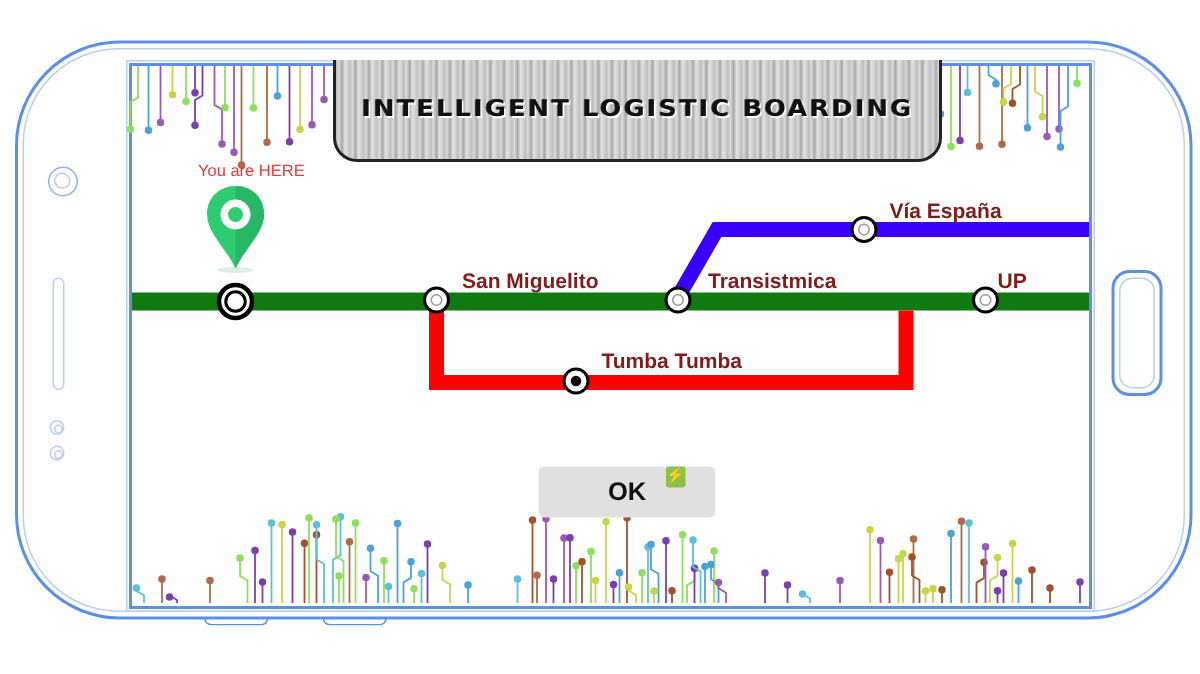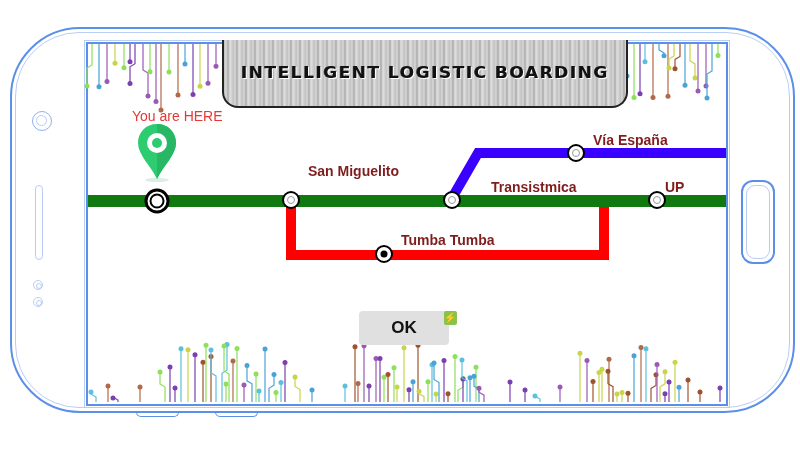--- a/index.html
+++ b/index.html
@@ -13,25 +13,25 @@
   .speaker { position:absolute; left:35px; top:185px; width:8px; height:75px; border:1.5px solid #b9cdf5; border-radius:5px; box-sizing:border-box; }
   .sensor { position:absolute; left:33px; width:10px; height:10px; border-radius:50%; border:1px solid #b9cdf5; box-sizing:border-box; }
   .sensor::after { content:""; position:absolute; left:2px; top:2px; width:4px; height:4px; border-radius:50%; border:1px solid #b9cdf5; }
   .home-btn { position:absolute; left:741px; top:180px; width:34px; height:84px; border:2px solid #5b8fe8; border-radius:12px; box-sizing:border-box; }
   .home-btn::after { content:""; position:absolute; left:3px; top:3px; right:3px; bottom:3px; border:1px solid #b9cdf5; border-radius:9px; }
   .side-btn { position:absolute; top:412px; height:5px; border:1.5px solid #5b8fe8; border-top:none; border-radius:0 0 5px 5px; box-sizing:border-box; }
   .title-plate { position:absolute; left:222px; top:40px; width:406px; height:68px; border:2px solid #222; border-top:none; border-radius:0 0 16px 16px; box-sizing:border-box;
     background: repeating-linear-gradient(90deg, #bdbdbd 0px, #d9d9d9 2px, #a9a9a9 4px, #e2e2e2 6px, #c4c4c4 9px), linear-gradient(180deg,#cfcfcf,#9a9a9a);
     display:flex; align-items:center; justify-content:center; }
   .title-text { font-family:"DejaVu Sans", sans-serif; font-weight:bold; font-size:17px; letter-spacing:1.5px; color:#111; text-shadow:1px 1px 0 #fff, -0.5px -0.5px 0 #555; transform:scaleY(0.9); }
-  .you-here { position:absolute; left:132px; top:108px; font-size:14px; color:#e53935; }
+  .you-here { position:absolute; left:132px; top:108px; font-size:11px; color:#e53935; }
   .pin { position:absolute; left:136px; top:122px; }
   svg.map { position:absolute; left:0; top:0; }
   .station-label { position:absolute; font-size:14px; font-weight:bold; color:#7f1d1d; font-family:"Liberation Sans", sans-serif; }
-  .ok-btn { position:absolute; left:359px; top:311px; width:90px; height:34px; background:#e0e0e0; border-radius:4px; border:none; font-family:"Liberation Sans", sans-serif; font-weight:bold; font-size:17px; color:#111; display:flex; align-items:center; justify-content:center; }
+  .ok-btn { position:absolute; left:359px; top:311px; width:118px; height:34px; background:#e0e0e0; border-radius:4px; border:none; font-family:"Liberation Sans", sans-serif; font-weight:bold; font-size:17px; color:#111; display:flex; align-items:center; justify-content:center; }
   .bolt { position:absolute; left:444px; top:311px; width:13px; height:14px; background:#8bc34a; border-radius:2px; color:#fff; font-size:10px; line-height:14px; text-align:center; }
 </style>
 </head>
 <body>
 
 <div class="phone-outer"></div>
 <div class="phone-inner"></div>
 <div class="cam"></div>
 <div class="speaker"></div>
 <div class="sensor" style="top:280px"></div>
@@ -330,20 +330,20 @@
 
 <div class="you-here">You are HERE</div>
 <svg class="pin" width="42" height="62" viewBox="0 0 42 62">
   <ellipse cx="21" cy="58" rx="12" ry="2" fill="#d9efe3"></ellipse>
   <path d="M21 2 C10 2 2 10 2 21 C2 33 15 44 21 57 C27 44 40 33 40 21 C40 10 32 2 21 2 Z" fill="#2ecc71"></path>
   <path d="M21 2 C32 2 40 10 40 21 C40 33 27 44 21 57 Z" fill="#27b765"></path>
   <circle cx="21" cy="21" r="10" fill="#fff"></circle>
   <circle cx="21" cy="21" r="5" fill="#2ecc71"></circle>
 </svg>
 
-<div class="station-label" style="left:308px;top:163px">San Miguelito</div>
-<div class="station-label" style="left:491px;top:179px">Transistmica</div>
+<div class="station-label" style="left:308px;top:179px">San Miguelito</div>
+<div class="station-label" style="left:472px;top:179px">Transistmica</div>
 <div class="station-label" style="left:665px;top:179px">UP</div>
 <div class="station-label" style="left:593px;top:132px">Vía España</div>
 <div class="station-label" style="left:401px;top:232px">Tumba Tumba</div>
 
 <button class="ok-btn">OK</button>
 <div class="bolt">⚡</div>
 
 </body></html>

